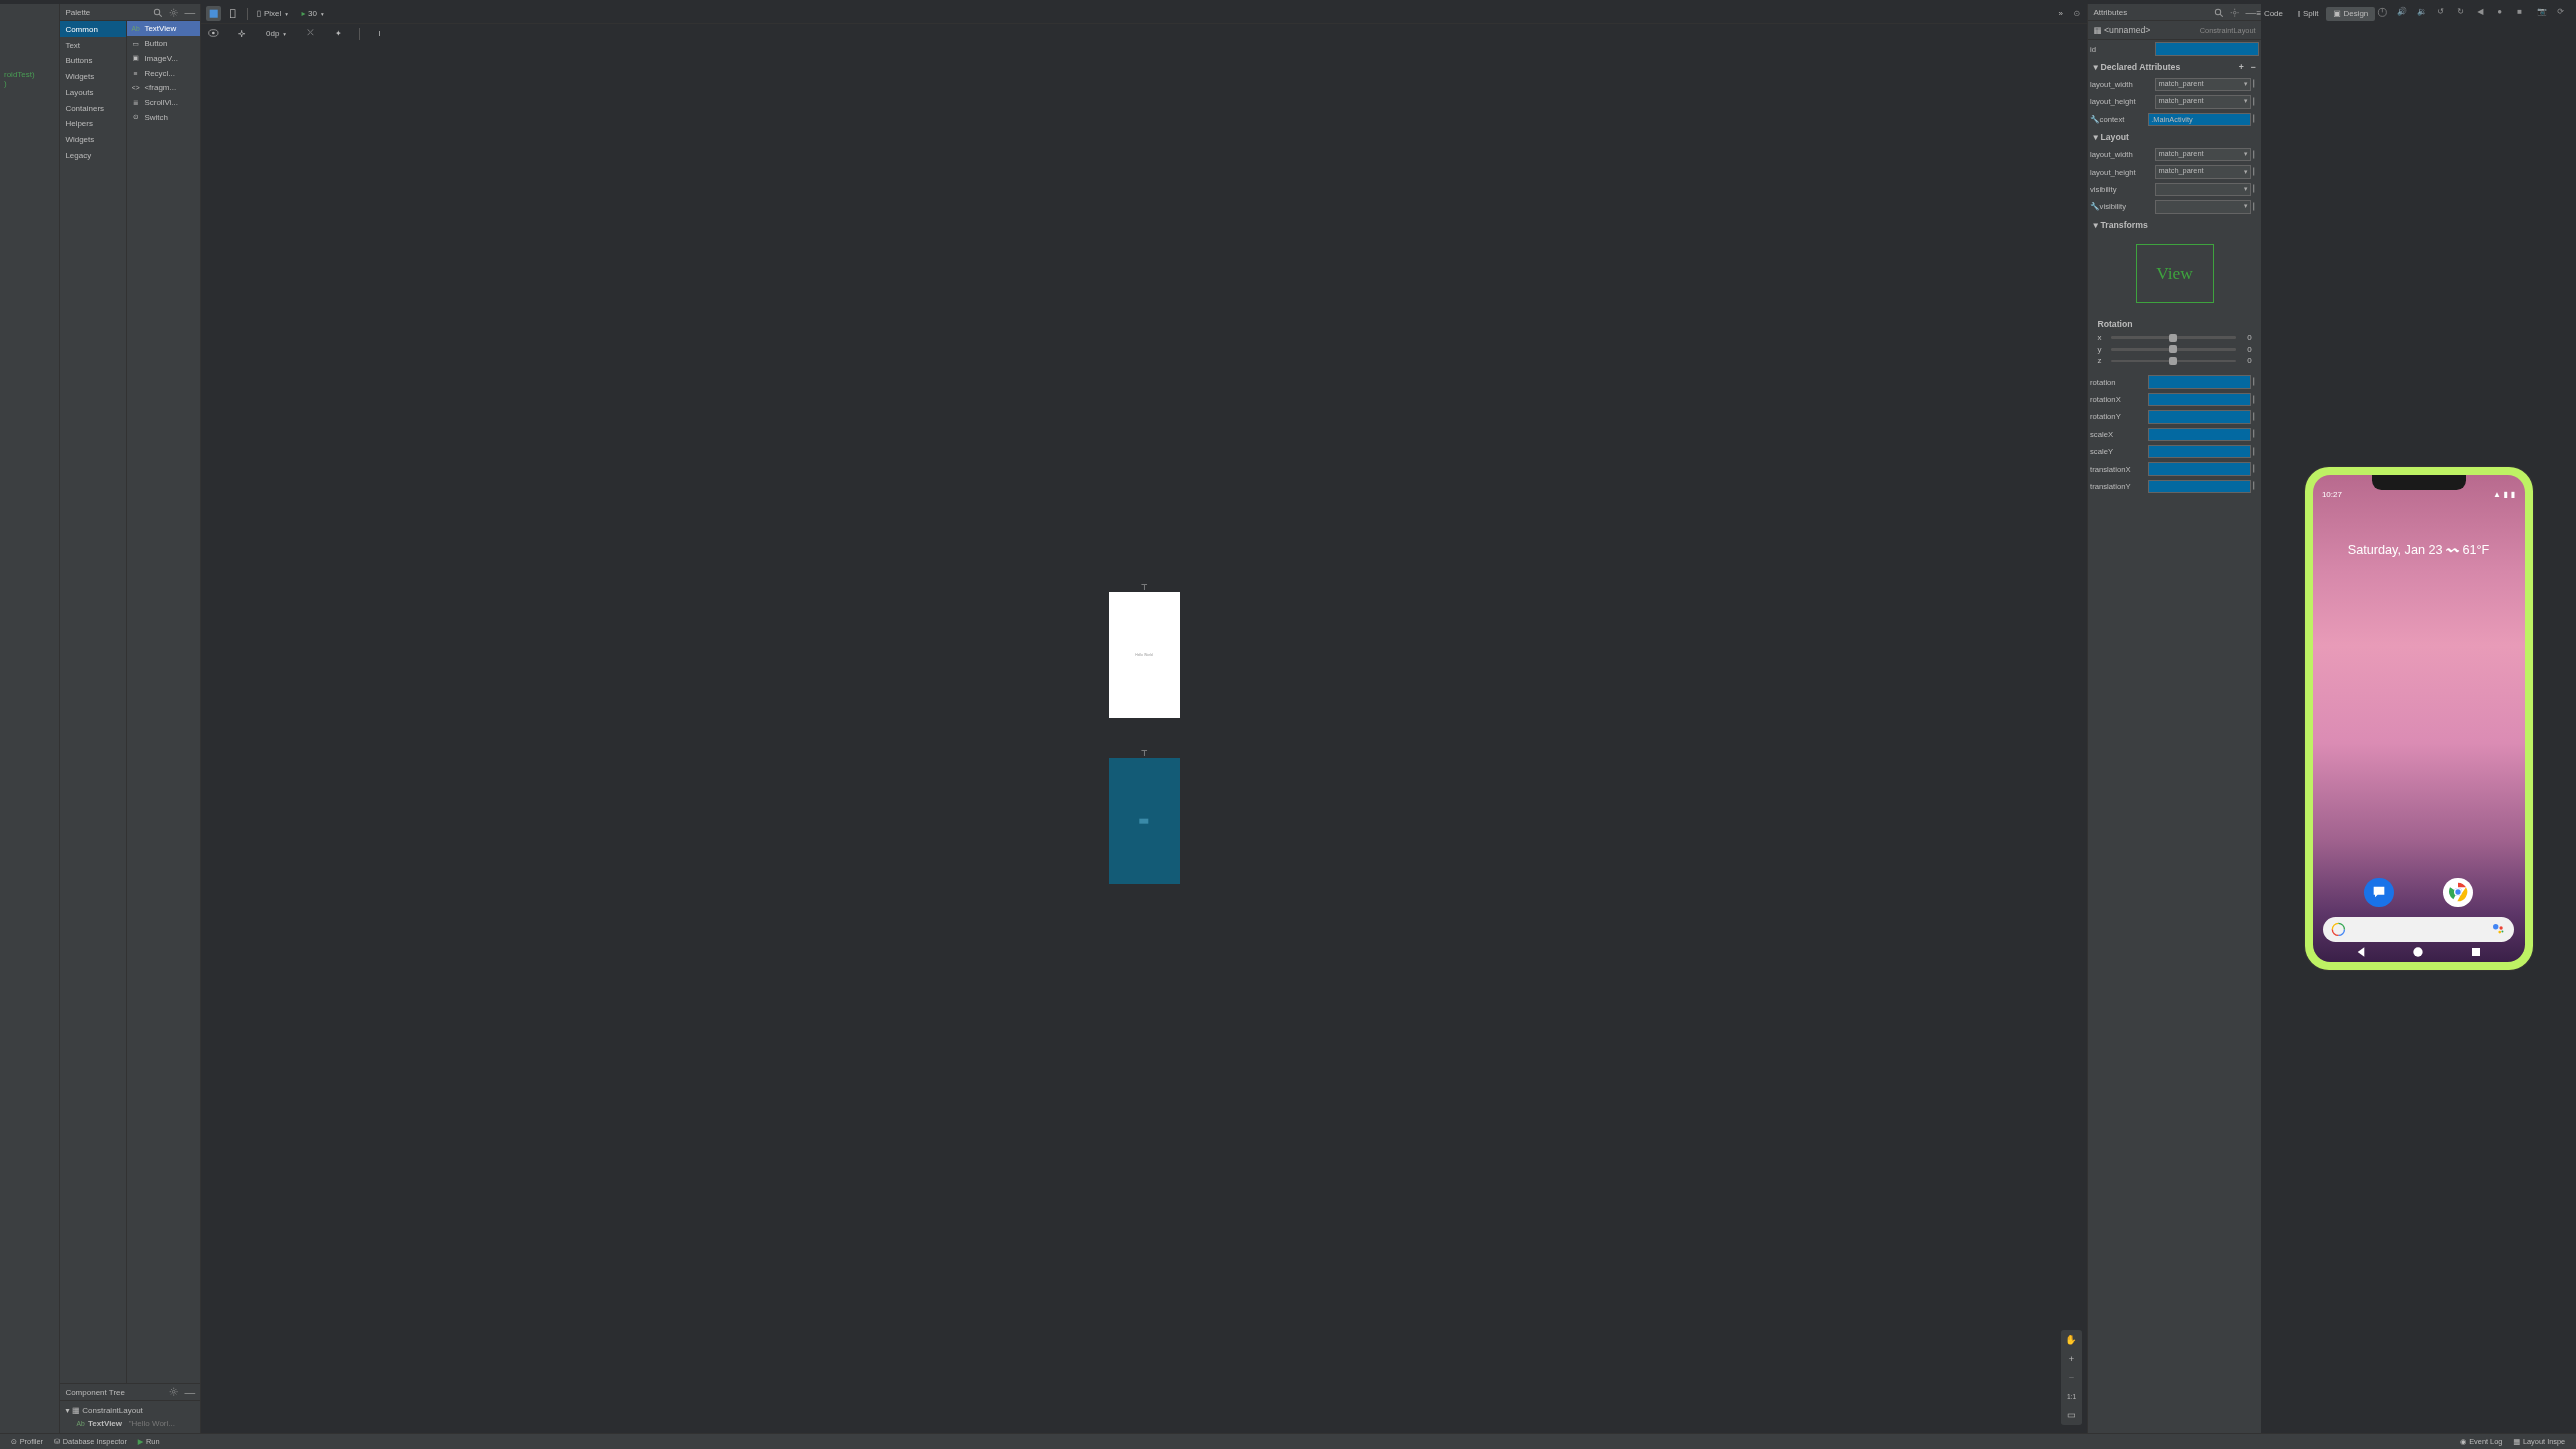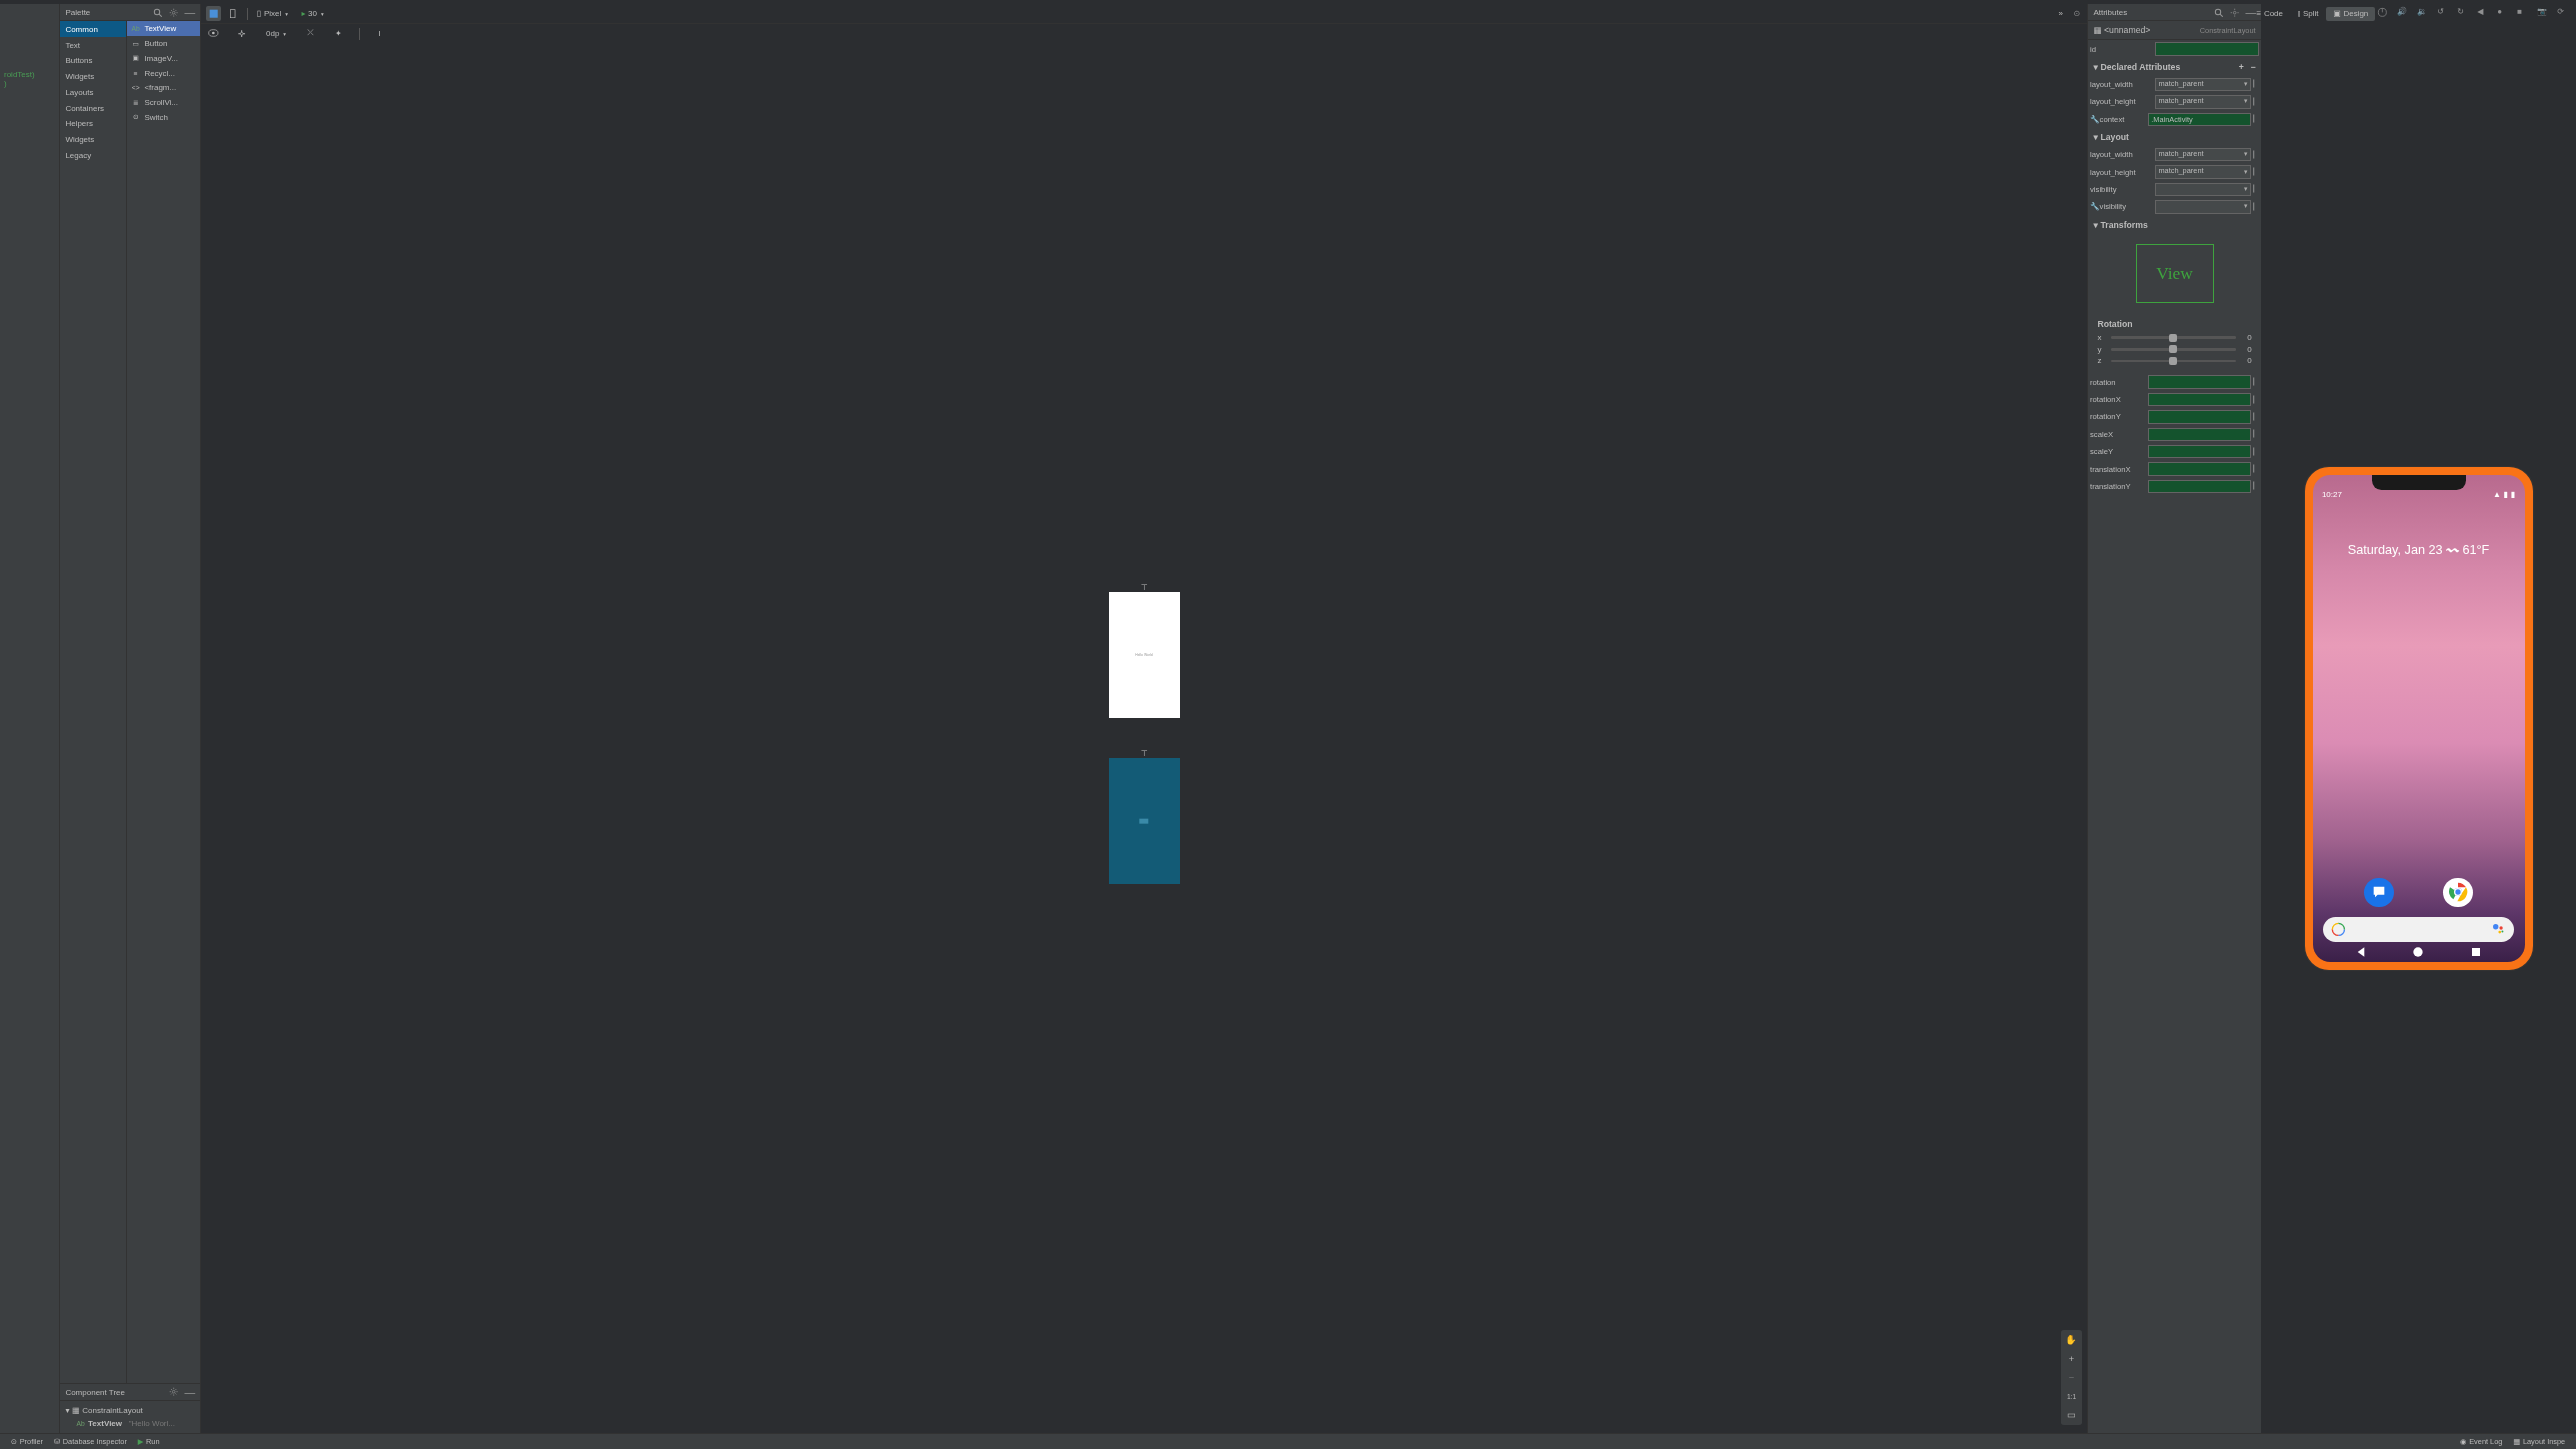--- a/index.html
+++ b/index.html
@@ -49,41 +49,41 @@
 .zoom-controls{position:absolute;right:5.4px;bottom:8px;display:flex;flex-direction:column;gap:4px;background:#3c3f41;border-radius:2.7px;padding:2.7px}
 .zoom-btn{width:14.8px;height:14.8px;display:flex;align-items:center;justify-content:center;font-size:9.4px;cursor:pointer;border-radius:2px}
 
 
 .attributes-panel{width:174px;background:#3c3f41;border-left:0.7px solid #323232;display:flex;flex-direction:column;overflow-y:auto}
 .attr-selected{padding:4px 5.4px;display:flex;align-items:center;justify-content:space-between;border-bottom:0.7px solid #323232}
 .attr-selected-name{font-size:8.7px}
 .attr-selected-type{color:#888;font-size:7.4px}
 .attr-row{display:flex;align-items:center;padding:2px 2px;gap:2.7px}
 .attr-label{width:62px;font-size:7.7px;color:#bbb}
-.attr-input{flex:1;height:13.4px;background:#14532d;border:0.7px solid #646464;color:#bbb;font-size:7.4px;padding:0 2.7px}
+.attr-input{flex:1;height:13.4px;background:#0369a1;border:0.7px solid #646464;color:#bbb;font-size:7.4px;padding:0 2.7px}
 .attr-section{padding:4px 5.4px;font-size:8.7px;font-weight:bold;display:flex;align-items:center;gap:2.7px}
 .attr-section-icons{margin-left:auto;display:flex;gap:6.7px}
 .attr-select{flex:1;height:13.4px;background:#45494a;border:0.7px solid #646464;color:#bbb;font-size:7.4px;padding:0 12px 0 2.7px;position:relative}
 .attr-select::after{content:'▾';position:absolute;right:2.7px;top:1.3px;color:#aaa;font-size:6.7px}
 .view-preview{width:78px;height:59px;border:0.7px solid #3ea33e;margin:10.7px auto 13.4px;display:flex;align-items:center;justify-content:center;color:#3ea33e;font-size:17.4px;font-family:serif}
 .rotation-title{padding:2.7px 9.4px;font-size:8.7px;font-weight:bold}
 .slider-row{display:flex;align-items:center;padding:1.3px 9.4px;gap:6.7px}
 .slider-axis{width:6.7px;font-size:8px}
 .slider-track{flex:1;height:2.7px;background:#555;border-radius:1.3px;position:relative}
 .slider-thumb{position:absolute;top:50%;left:50%;transform:translate(-50%,-50%);width:8px;height:8px;background:#a0a0a0;border-radius:2px}
 .slider-val{width:9.4px;text-align:right;font-size:8px}
 
 
 .emulator-pane{width:315px;background:#2b2d30;position:relative;display:flex;align-items:center;justify-content:center}
 .emu-toolbar{position:absolute;top:2.7px;right:6.7px;display:flex;gap:8px}
 .emu-tb-btn{width:12px;height:12px;opacity:.7;cursor:pointer}
 .view-tabs{position:absolute;top:2.7px;right:201px;display:flex;gap:1.3px}
 .view-tab{padding:2px 6.7px;font-size:8px;display:flex;align-items:center;gap:2.7px;cursor:pointer;border-radius:2px}
 .view-tab.active{background:#4e5254}
-.phone-frame{width:228px;height:503px;background:#f97316;border-radius:24px;padding:8px;position:relative;box-shadow:0 0 0 1.3px #333}
+.phone-frame{width:228px;height:503px;background:#bef264;border-radius:24px;padding:8px;position:relative;box-shadow:0 0 0 1.3px #333}
 .phone-screen{width:100%;height:100%;border-radius:17.4px;overflow:hidden;background:linear-gradient(180deg,#b86a8e 0%,#d688aa 20%,#e89bb8 35%,#db8cb4 55%,#a0628e 75%,#5d3668 90%,#3a2048 100%);position:relative}
 .phone-notch{position:absolute;top:0;left:50%;transform:translateX(-50%);width:94px;height:14.8px;background:#1a1a1a;border-radius:0 0 9.4px 9.4px}
 .status-bar{position:absolute;top:14.8px;left:0;right:0;display:flex;justify-content:space-between;padding:0 9.4px;font-size:8px;color:#fff}
 .status-right{display:flex;gap:2.7px;align-items:center}
 .phone-date{position:absolute;top:64px;left:0;right:0;text-align:center;color:#fff;font-size:12.7px;font-weight:400}
 .phone-dock{position:absolute;bottom:55px;left:0;right:0;display:flex;justify-content:space-around;padding:0 27px}
 .dock-icon{width:29.5px;height:29.5px;border-radius:50%;display:flex;align-items:center;justify-content:center}
 .dock-messages{background:#1a73e8}
 .dock-chrome{background:#fff}
 .phone-search{position:absolute;bottom:20px;left:10.7px;right:10.7px;height:25.5px;background:#f1f1f1;border-radius:14.8px;display:flex;align-items:center;padding:0 8px;justify-content:space-between}

